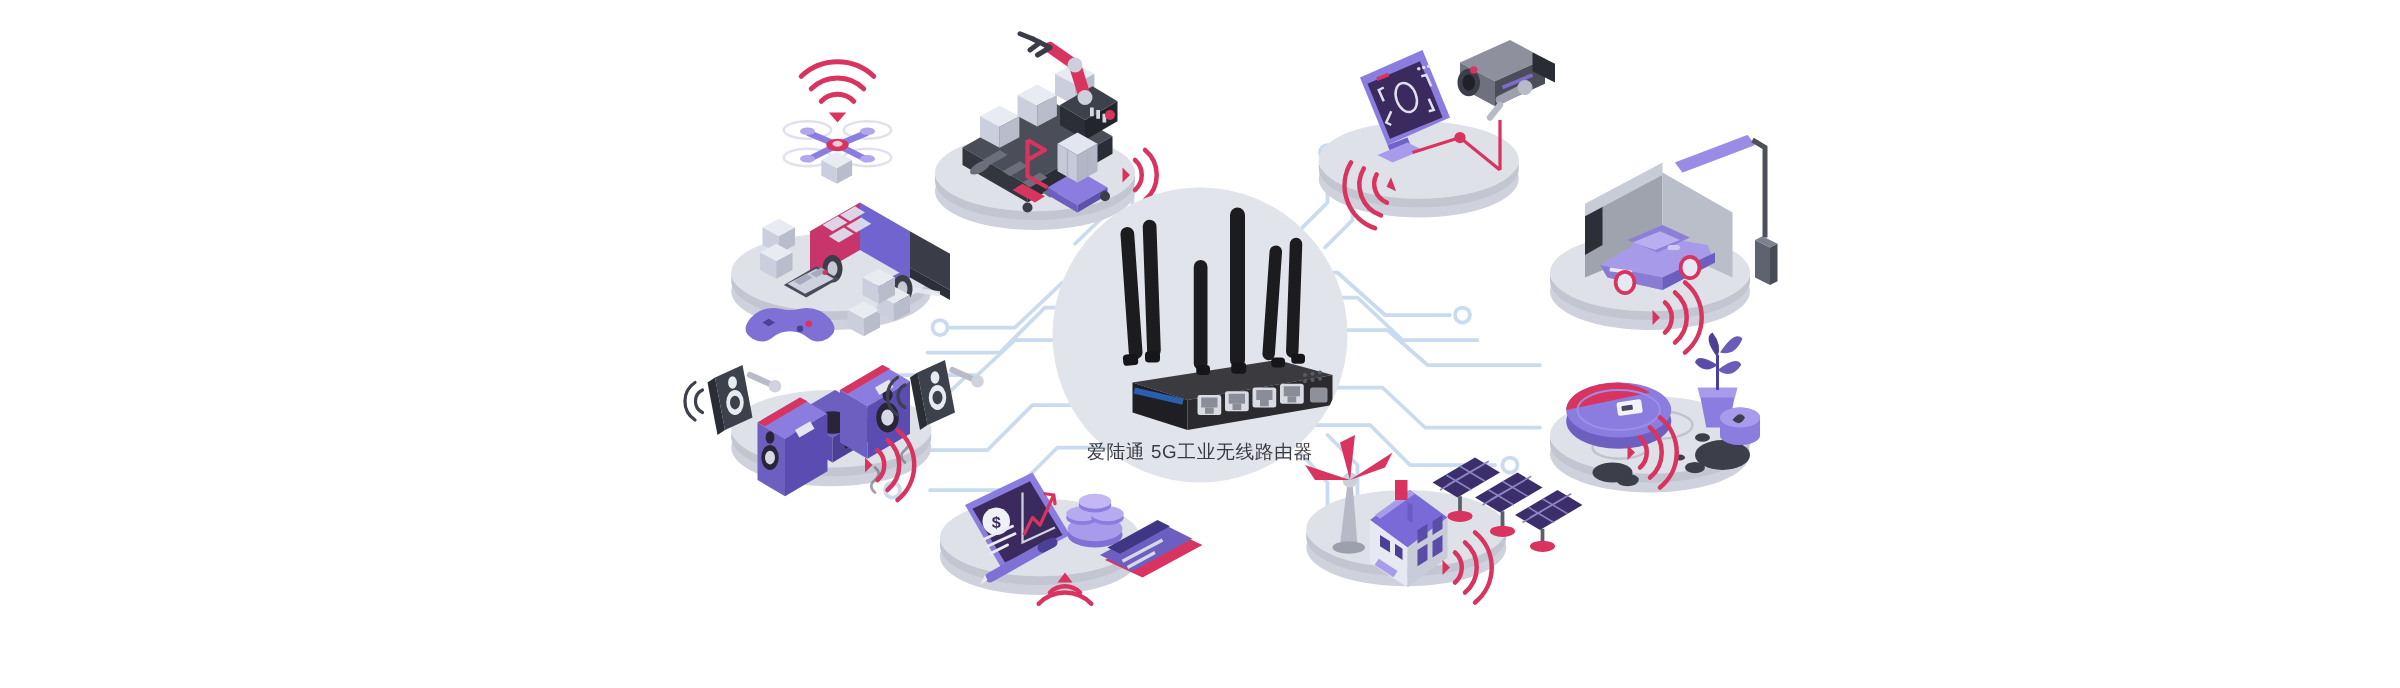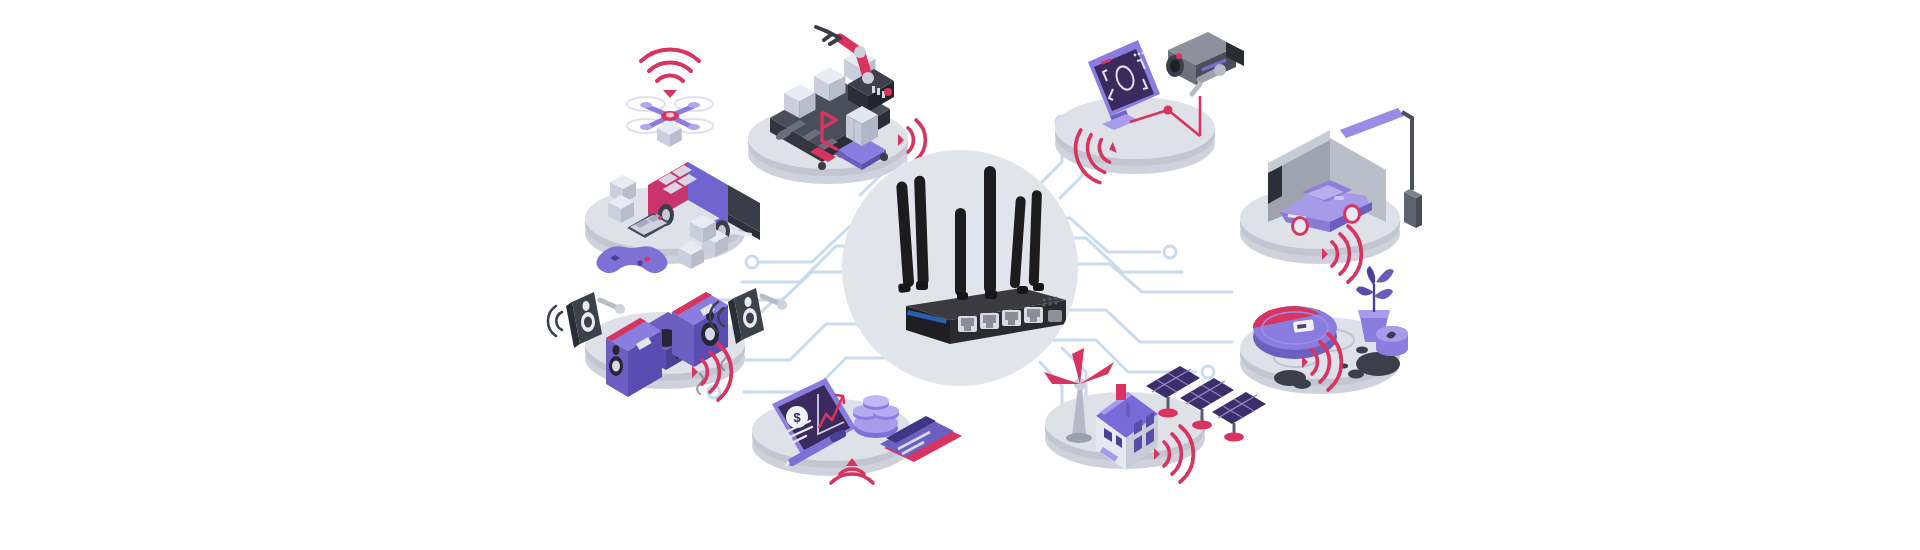--- a/index.html
+++ b/index.html
@@ -635,14 +635,15 @@
         <rect x="916" y="281" width="12" height="9" rx="3"></rect>
         <rect x="957" y="292" width="11" height="8" rx="3"></rect>
         <rect x="985" y="290" width="12" height="9" rx="3"></rect>
         <rect x="1017" y="286" width="11" height="8" rx="3"></rect>
         <rect x="1033" y="283" width="11" height="8" rx="3"></rect>
       </g>
     </g>
   </g>
 </svg>
 
+<div class="hub-label">爱陆通 5G工业无线路由器</div>
 
 </div>
 
 </body></html>

